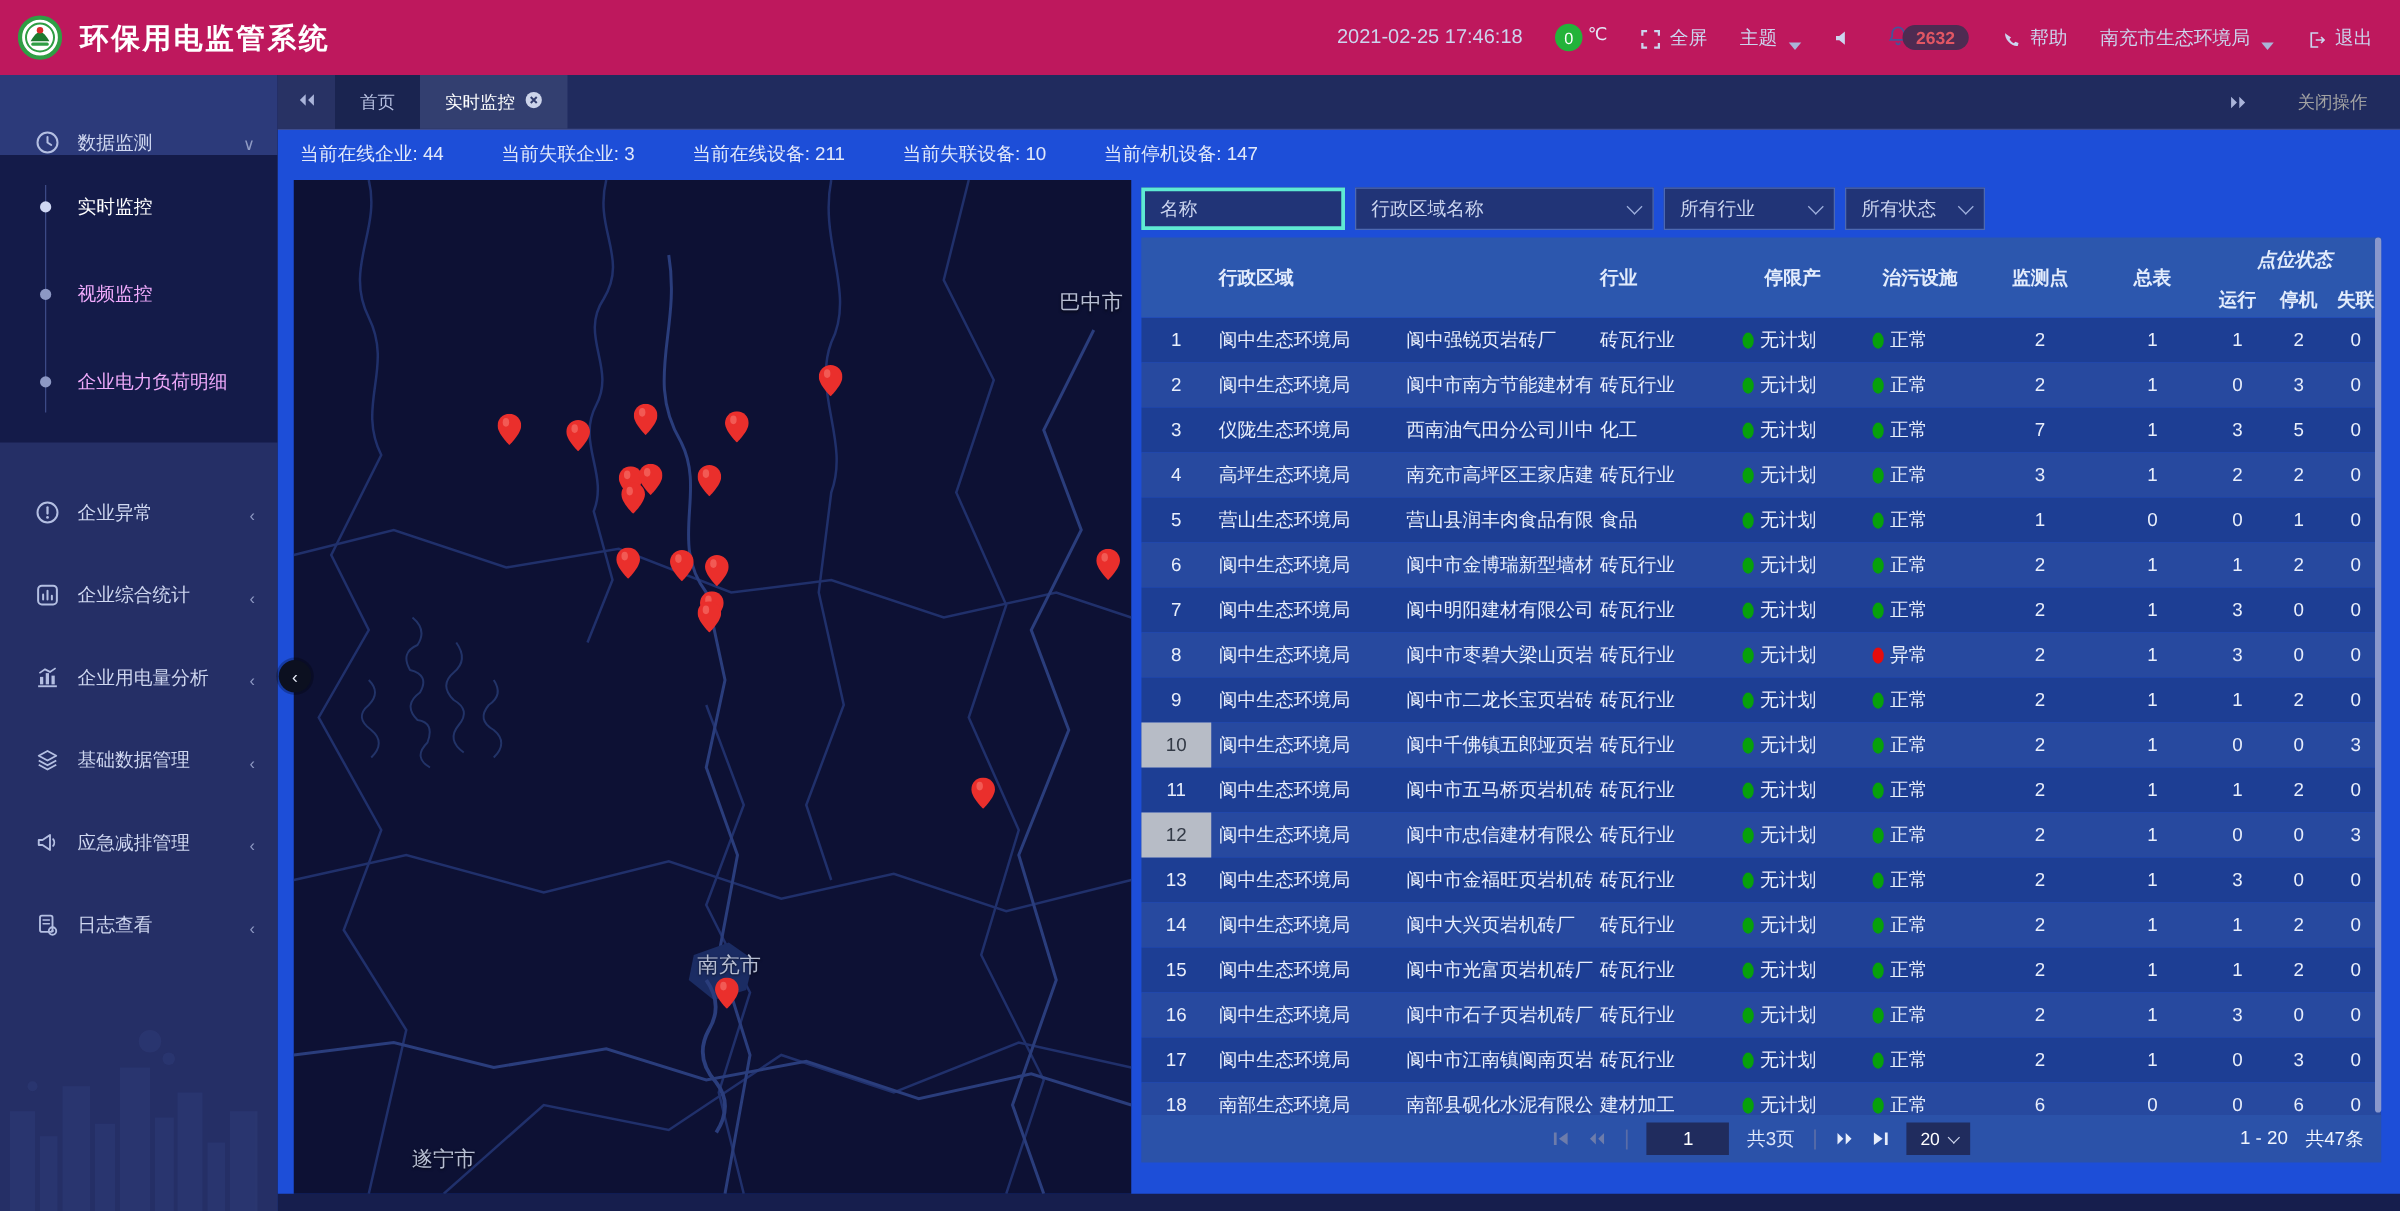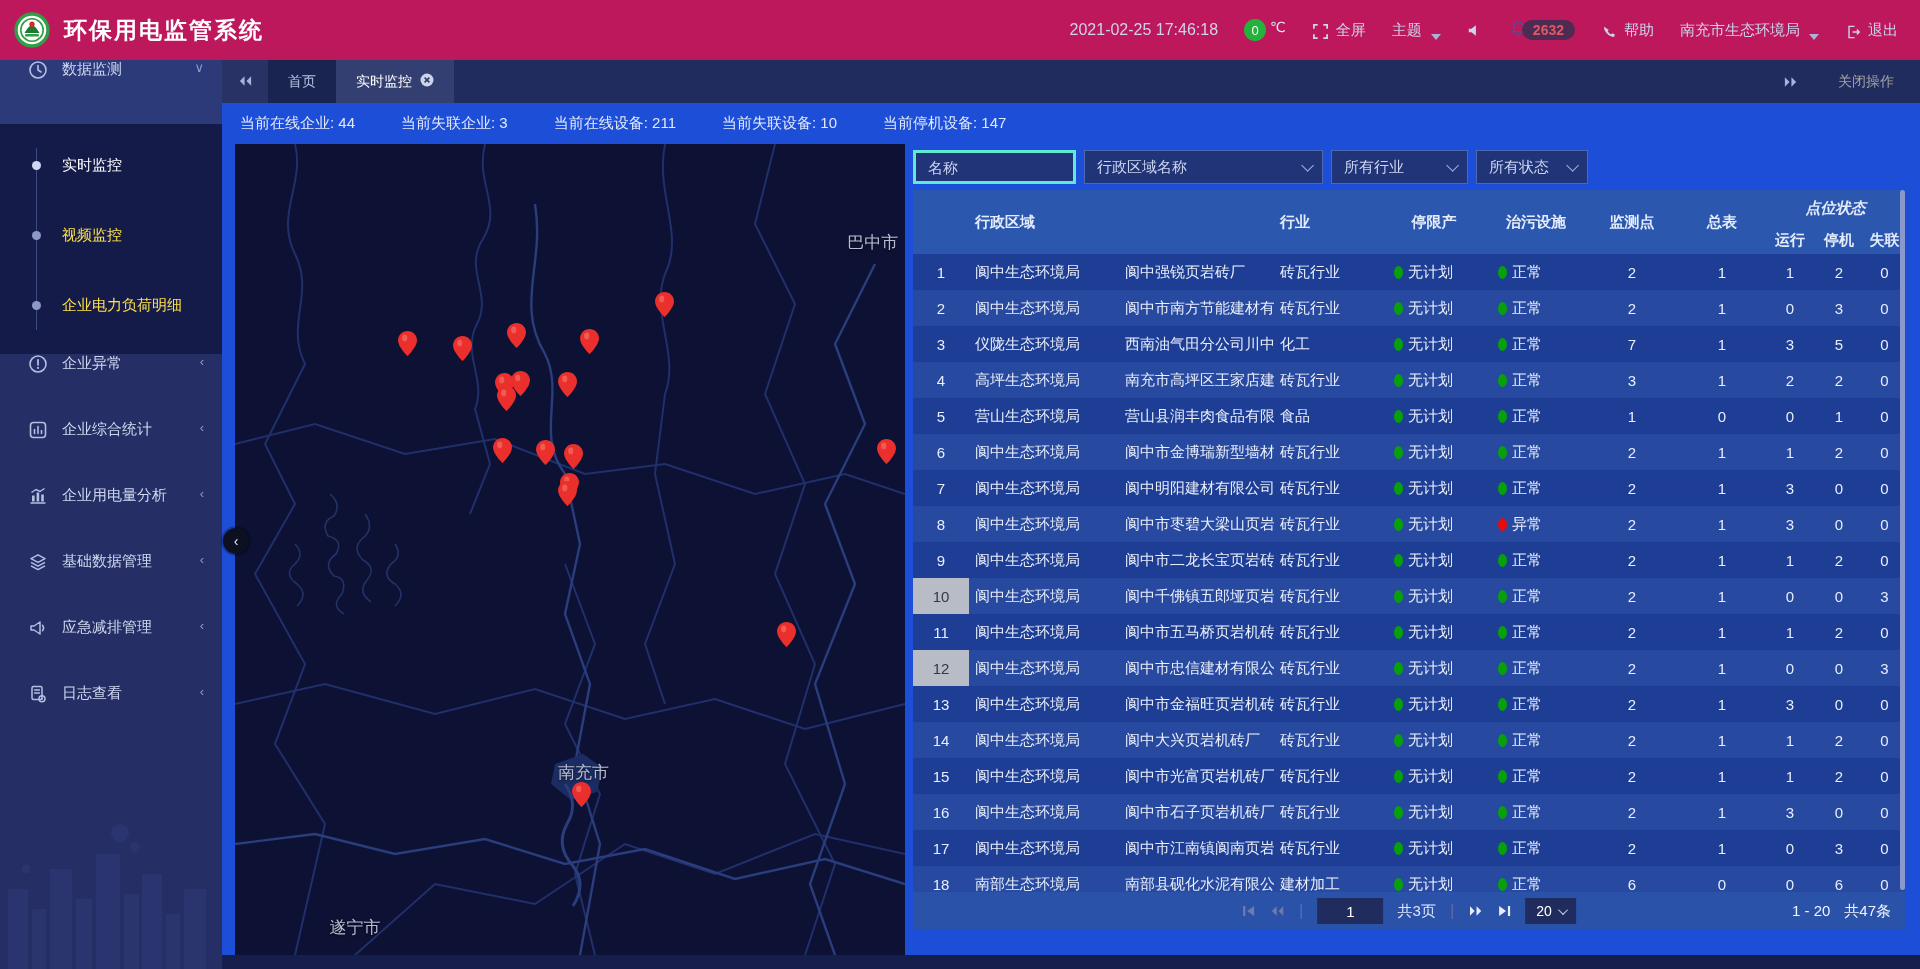--- a/index.html
+++ b/index.html
@@ -27,32 +27,32 @@
   .notif { position:relative; display:flex; align-items:center; }
   .bell { color:#46549a; }
   .notif-badge { background:#4e2b52; color:#e25663; font-weight:bold; font-size:14px;
     border-radius:11px; padding:2px 11px; margin-left:-6px; }
 
   
   .shell { flex:1; display:flex; min-height:0; }
 
   
   .sidebar { width:222px; background:#252f66; position:relative; flex:0 0 auto; overflow:hidden; }
-  .side-group { height:66px; display:flex; align-items:flex-start; padding:0 18px 0 28px;
+  .side-group { height:66px; display:flex; align-items:flex-end; padding:0 18px 0 28px;
     color:#cfd7f0; font-size:15px; cursor:pointer; position:relative; }
   .side-group .gicon { width:20px; height:20px; margin-right:14px; color:#b4bfe2; flex:0 0 auto; }
   .side-group .gicon svg { width:20px; height:20px; }
   .side-group .glabel { flex:1; }
   .side-group .chev { color:#8f9ac4; font-size:13px; }
   .side-group.active { background:#2c3a7a; height:64px; }
   .submenu { background:#141b49; position:relative; padding:6px 0 14px; }
   .submenu::before { content:""; position:absolute; left:36px; top:24px; bottom:24px;
     width:1px; background:#3c4a86; }
   .sub-item { height:70px; display:flex; align-items:center; padding-left:62px;
-    color:#fde047; font-size:15px; cursor:pointer; position:relative; }
+    color:#f0abfc; font-size:15px; cursor:pointer; position:relative; }
   .sub-item .dot { position:absolute; left:32px; width:9px; height:9px; border-radius:50%;
     background:#8d98c4; }
   .sub-item.active { color:#ffffff; }
   .sub-item.active .dot { background:#cfd7f2; }
   .skyline { position:absolute; bottom:0; left:0; width:222px; opacity:.5; }
 
   
   .right-col { flex:1; display:flex; flex-direction:column; min-width:0; }
 
   .tabbar { height:44px; background:#202b5e; display:flex; align-items:stretch;

